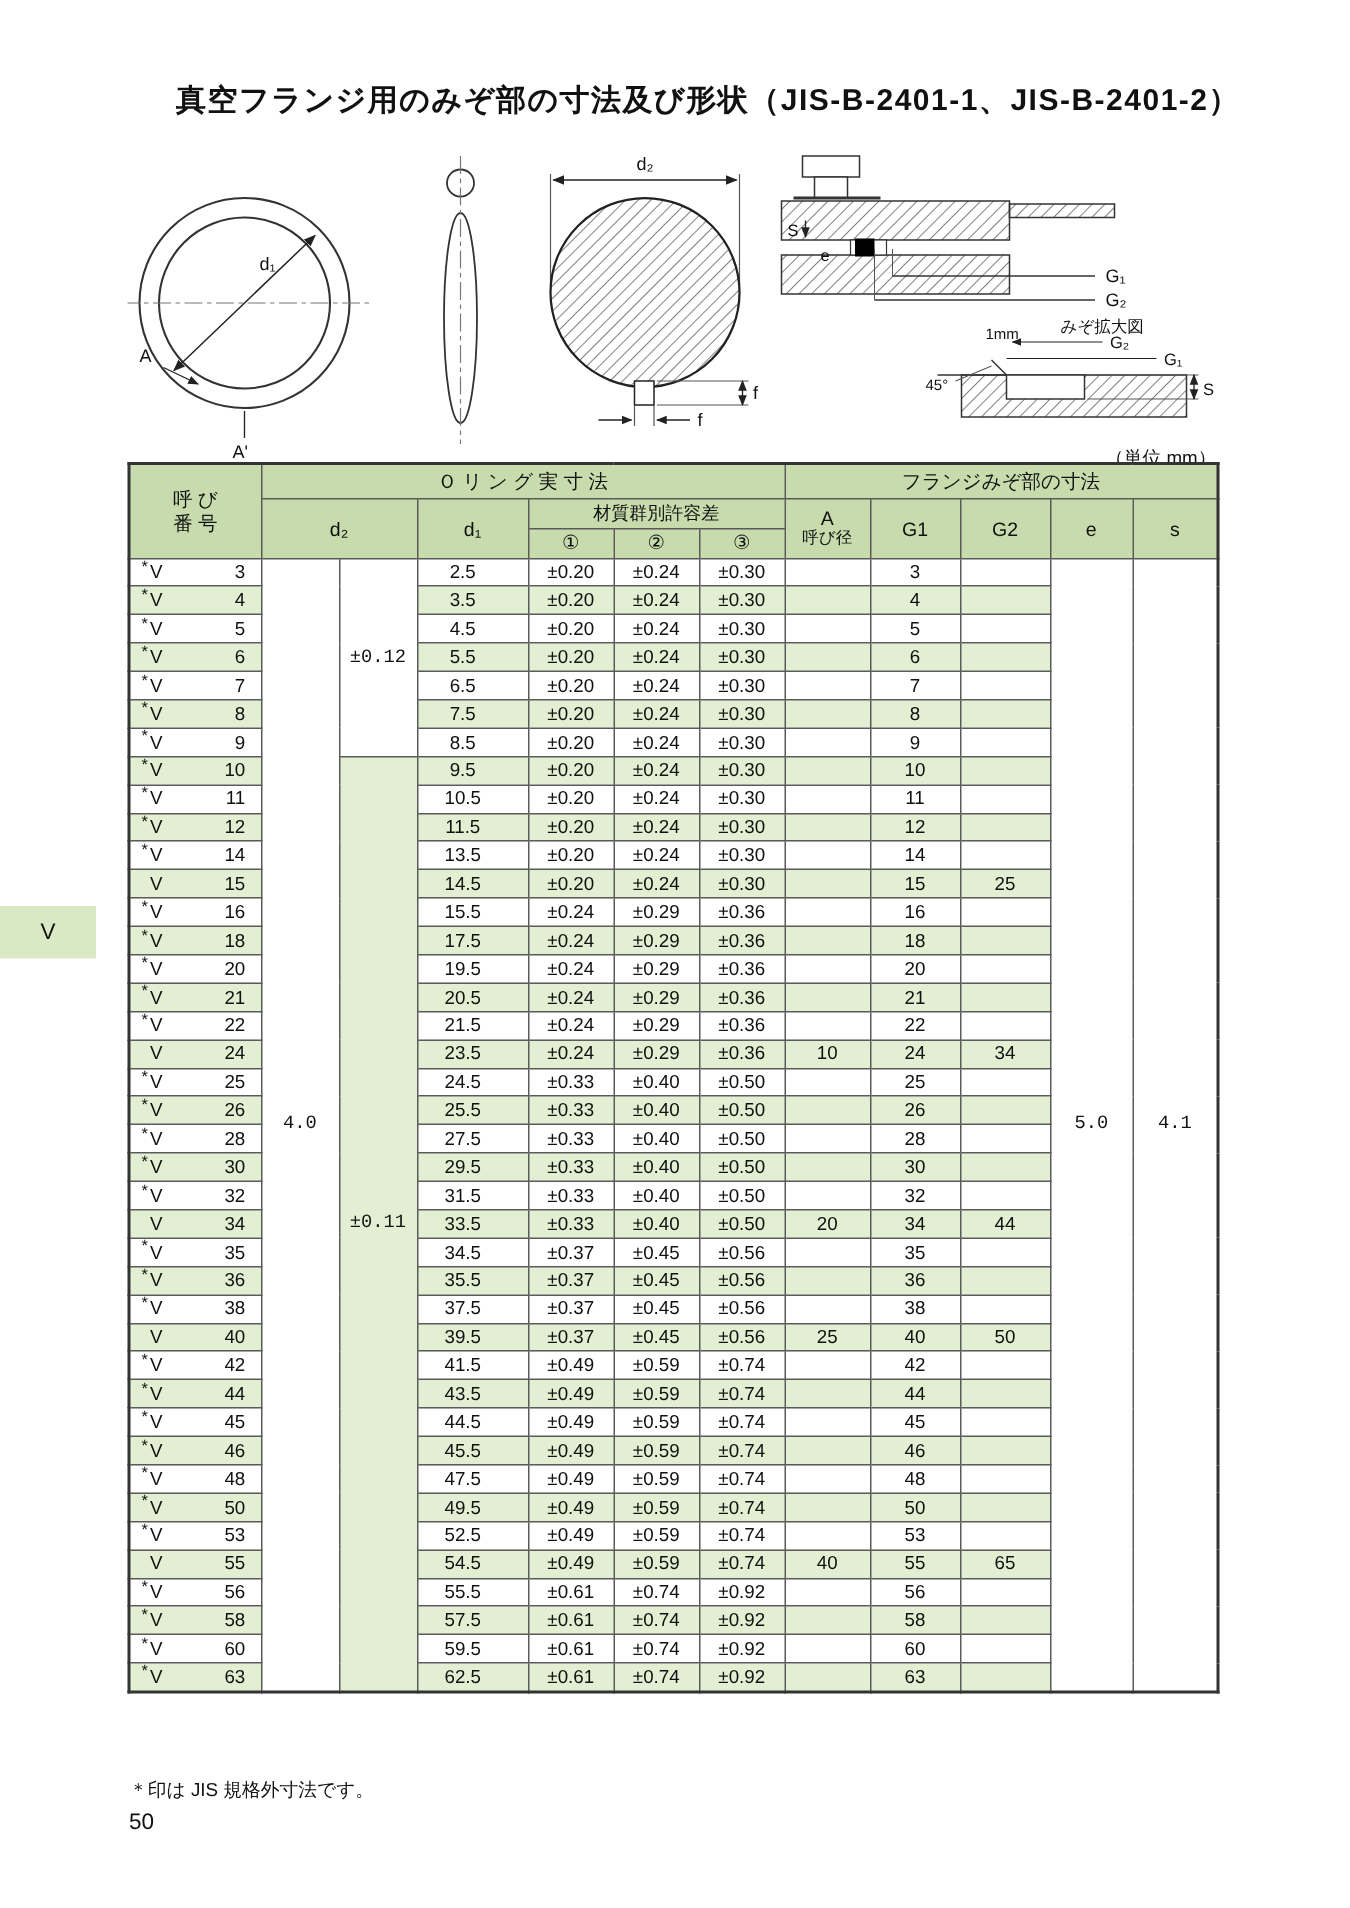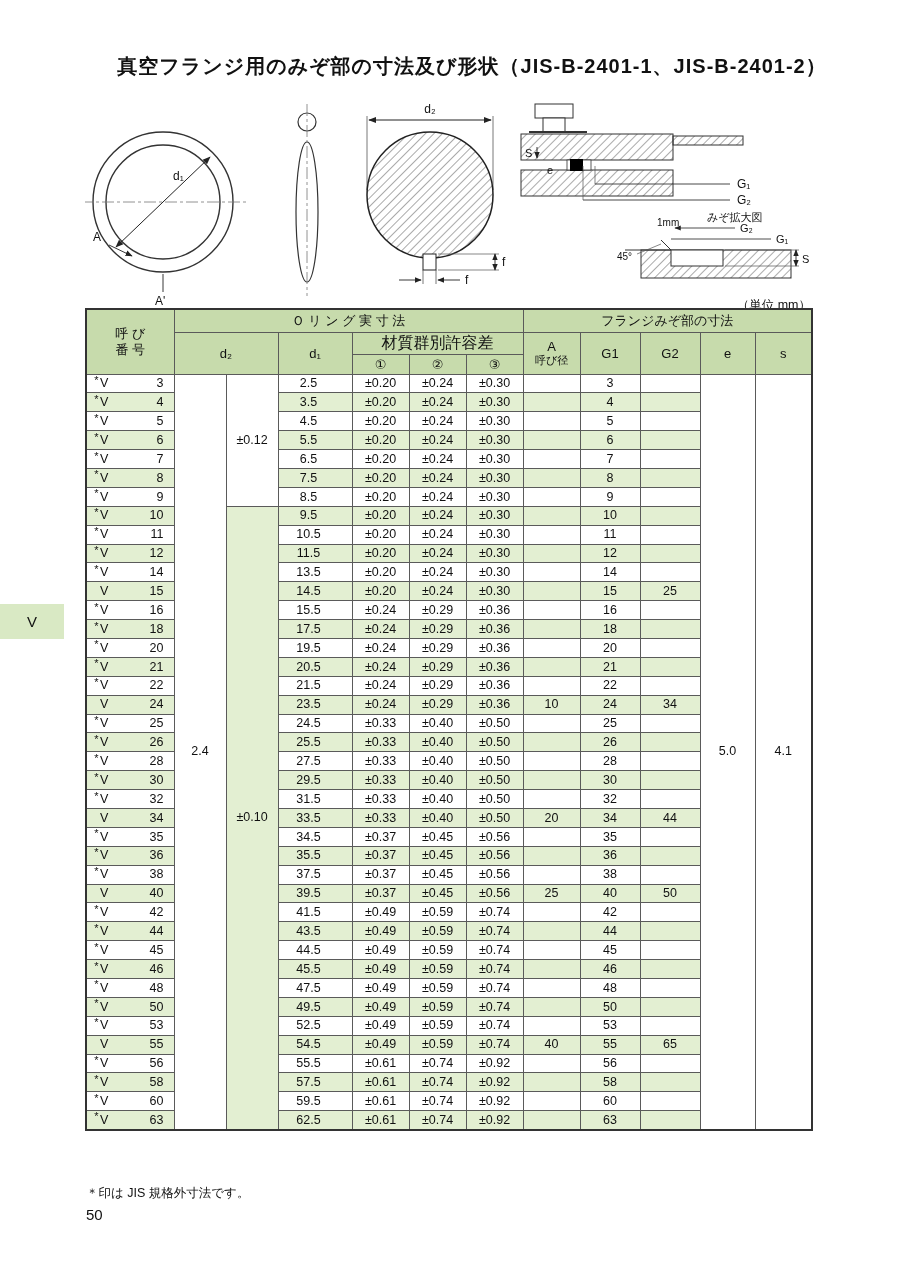--- a/index.html
+++ b/index.html
@@ -28,27 +28,27 @@
     border-collapse:collapse;table-layout:fixed;border:2px solid var(--border-dark);
   }
   .dim-table th,.dim-table td{
     border:1px solid var(--border-mid);padding:0;font-weight:normal;
     text-align:center;vertical-align:middle;font-size:12.5px;
   }
   .dim-table thead th{background:var(--header-bg);font-size:13px;}
   .dim-table thead tr:nth-child(1){height:23px;}
   .dim-table thead tr:nth-child(2){height:20px;}
   .dim-table thead tr:nth-child(3){height:20px;}
-  .dim-table thead th.tol-group{font-size:16px;}
+  .dim-table thead th.tol-group{font-size:12px;}
   .hdr-two-line div{line-height:1.2;}
   .hdr-small{font-size:11px;text-align:center;}
   .dim-table tbody tr{height:18.9px;}
   .dim-table tbody td{line-height:1;}
   tr.alt td{background:var(--stripe-bg);}
-  td.merged{background:#fff;}
+  td.merged{background:#fff;font-family:Liberation Mono, monospace;}
   td.col-no{padding:0 10px 0 7px;}
   .des-wrap{display:flex;justify-content:space-between;align-items:center;}
   .des-left{display:inline-flex;align-items:center;}
   .star{font-size:11px;position:relative;top:-3px;margin-right:1px;min-width:5px;display:inline-block;}
   td.col-d1{padding-right:13px;}
   .side-tab{
     position:absolute;left:0;top:604px;width:64px;height:35px;
     background:var(--tab-bg);display:flex;align-items:center;justify-content:center;font-size:15px;
   }
   .footnote{position:absolute;left:86px;top:1185px;font-size:12.5px;}
@@ -194,21 +194,21 @@
       <tr>
         <td class="col-no">
           <div class="des-wrap">
             <span class="des-left">
               <span class="star">*</span>
               <span>V</span>
             </span>
             <span>3</span>
           </div>
         </td>
-        <td class="merged" rowspan="40">2.4</td>
+        <td class="merged" rowspan="40">4.0</td>
         <td class="merged" rowspan="7">±0.12</td>
         <td class="col-d1">2.5</td>
         <td>±0.20</td>
         <td>±0.24</td>
         <td>±0.30</td>
         <td></td>
         <td>3</td>
         <td></td>
         <td class="merged" rowspan="40">5.0</td>
         <td class="merged" rowspan="40">4.1</td>
@@ -324,21 +324,21 @@
       <tr class="alt">
         <td class="col-no">
           <div class="des-wrap">
             <span class="des-left">
               <span class="star">*</span>
               <span>V</span>
             </span>
             <span>10</span>
           </div>
         </td>
-        <td class="merged" rowspan="33">±0.10</td>
+        <td class="merged" rowspan="33">±0.11</td>
         <td class="col-d1">9.5</td>
         <td>±0.20</td>
         <td>±0.24</td>
         <td>±0.30</td>
         <td></td>
         <td>10</td>
         <td></td>
       </tr>
       <tr>
         <td class="col-no">

